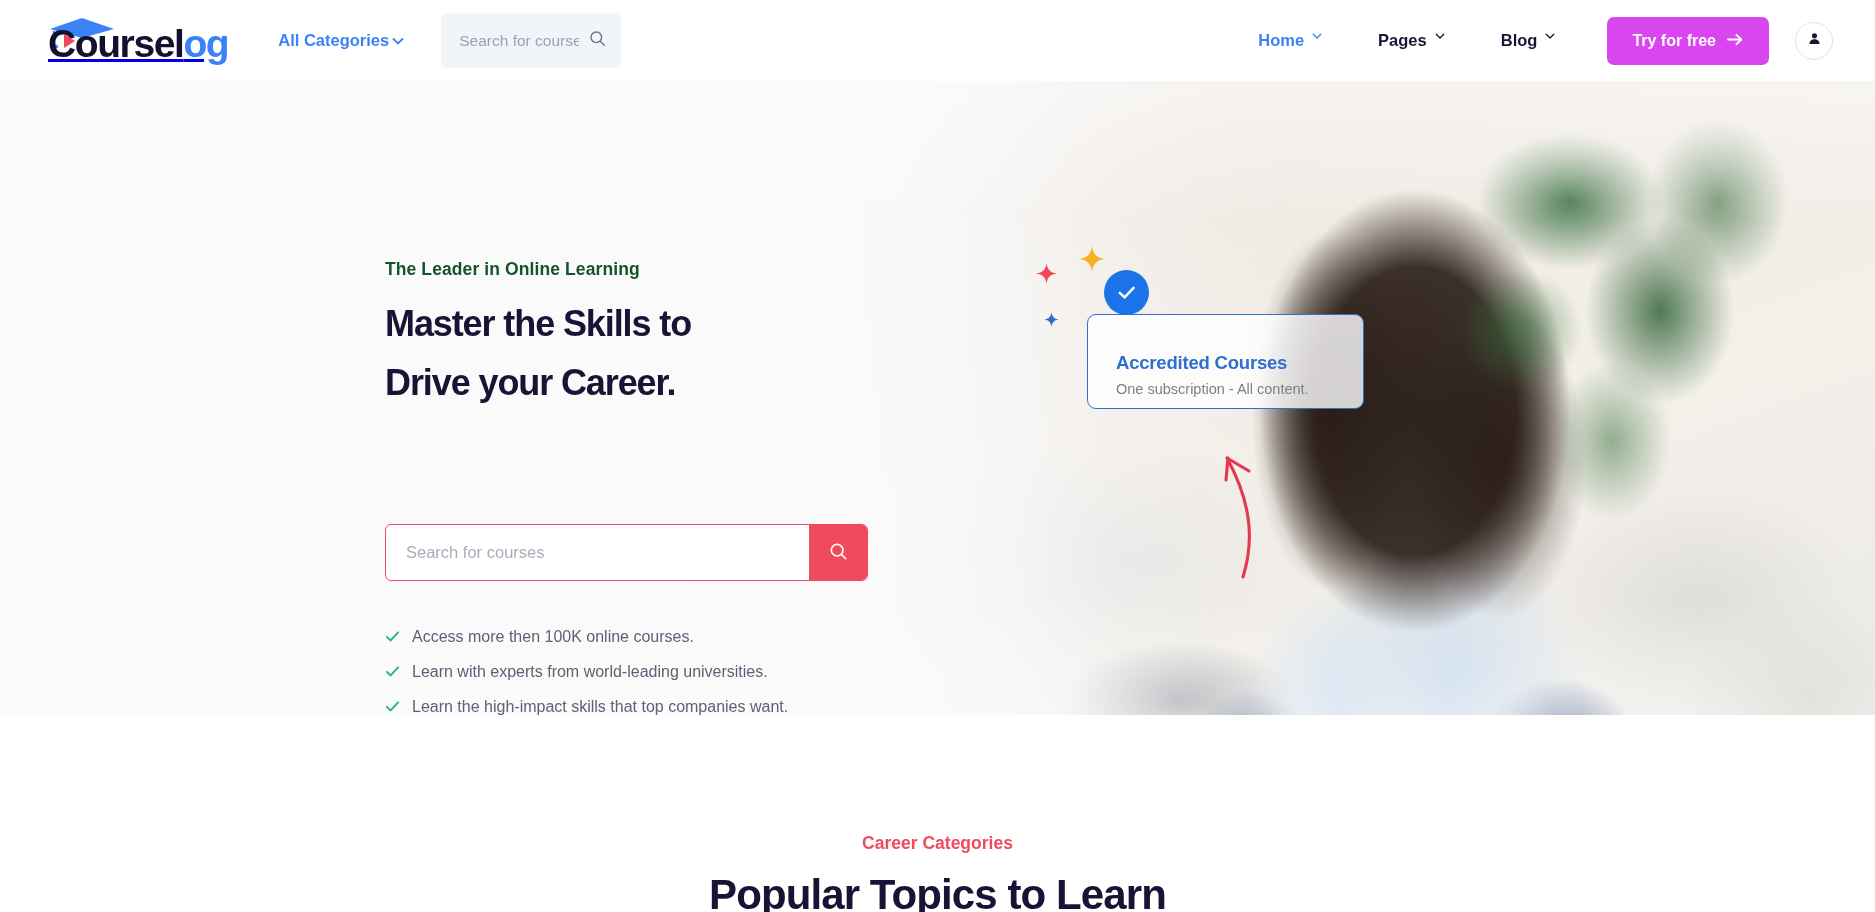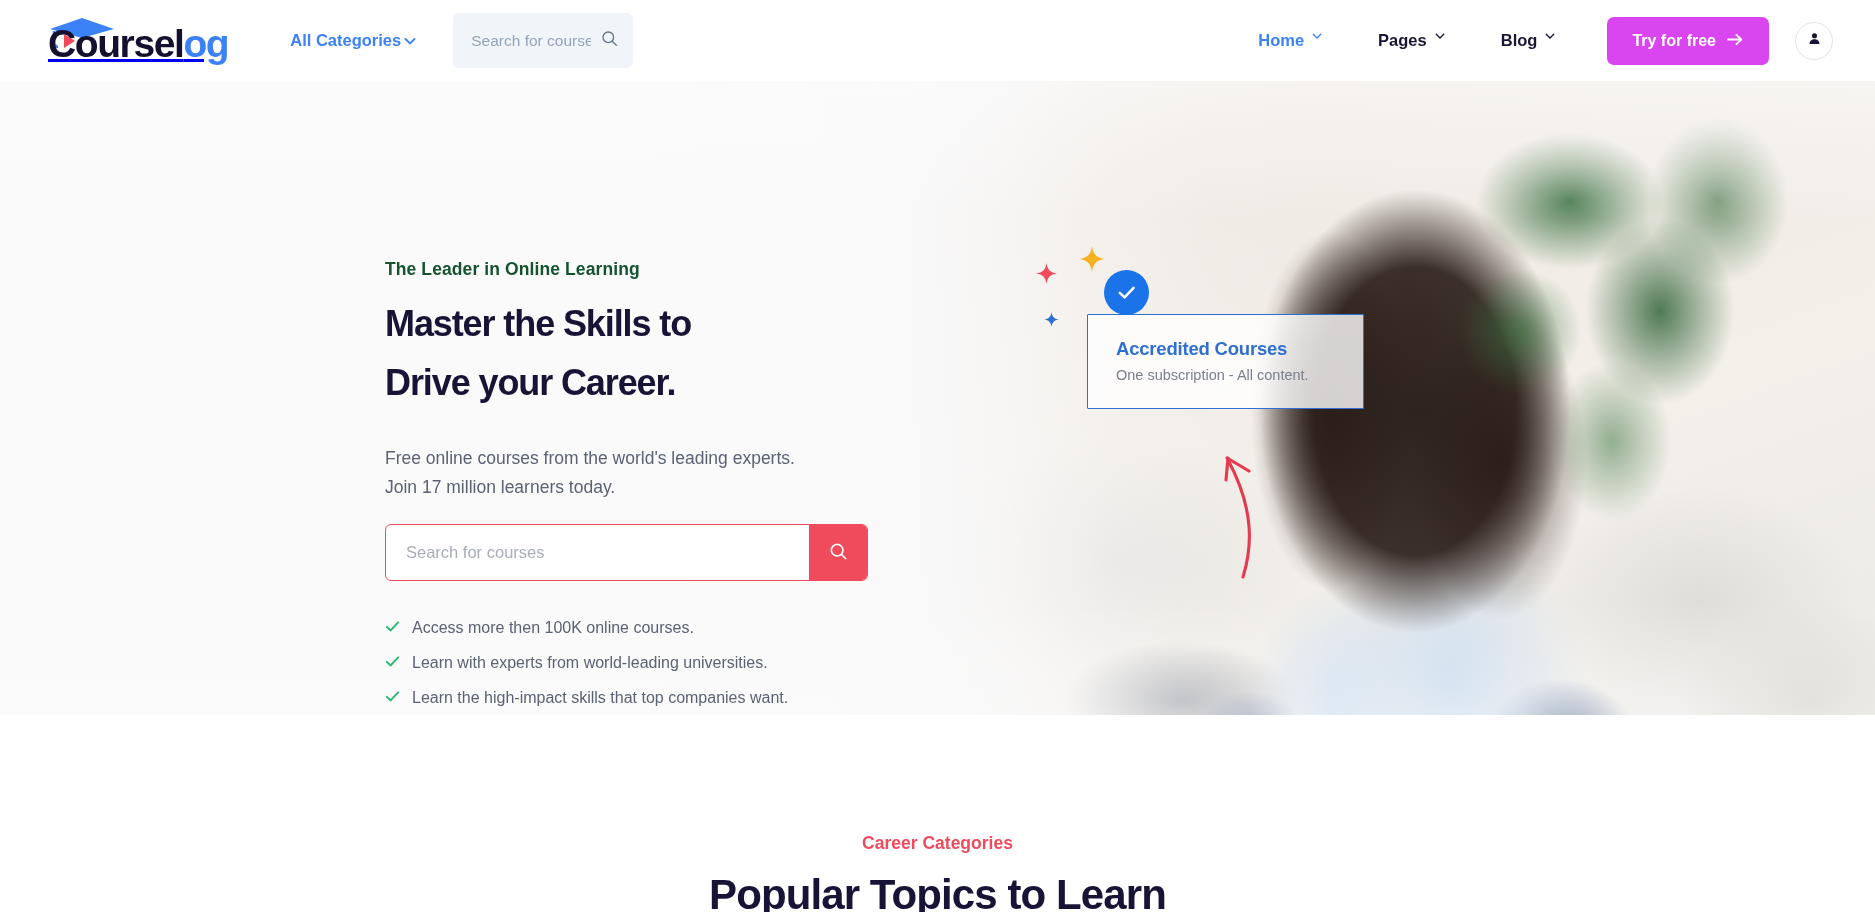--- a/index.html
+++ b/index.html
@@ -56,21 +56,20 @@
   }
 
   .cats{
     display:flex;align-items:center;gap:3px;
     color:#3b82f6;
     font-size:16.5px;
     font-weight:bold;
     cursor:pointer;
     margin-right:38px;
     white-space:nowrap;
-    margin-left:12px;
   }
   .chev{display:inline-block;width:11px;height:11px;}
   .chev svg{display:block;}
 
   .hdr-search{
     width:180px;height:55px;
     background:#f1f5f9;
     border-radius:6px;
     display:flex;align-items:center;
     padding:0 16px 0 18px;
@@ -234,34 +233,34 @@
   }
   .hero-search input::placeholder{color:#a8adb8;}
   .hero-search-btn{
     width:58px;background:#ef4b5c;border:none;cursor:pointer;
     display:flex;align-items:center;justify-content:center;color:#fff;
     flex:0 0 58px;
   }
 
   .checks{position:absolute;left:385px;top:538px;}
   .check-row{
-    display:flex;gap:12px;
+    display:flex;align-items:center;gap:12px;
     height:35px;
     font-size:16px;color:#5b6273;
   }
   .check-ico{color:#2bb673;flex:0 0 auto;display:flex;}
 
   
   .acc-card{
     position:absolute;left:1087px;top:233px;
     width:277px;height:95px;
     border:1.7px solid #2f6fd0;
-    border-radius:1px;
+    border-radius:9px;
     background:rgba(255,255,255,.80);
-    padding:23px 0 0 28px;
+    padding:37px 0 0 28px;
   }
   .acc-title{color:#2f6fd0;font-size:18.5px;font-weight:bold;letter-spacing:-.2px;}
   .acc-sub{color:#7a7f8c;font-size:14.5px;margin-top:7px;}
   .acc-badge{
     position:absolute;left:1104px;top:189px;
     width:45px;height:45px;border-radius:50%;
     background:#1a73e8;
     display:flex;align-items:center;justify-content:center;
     color:#fff;
   }
@@ -379,24 +378,20 @@
 
   <div class="hero-inner">
 
     <div class="eyebrow">The Leader in Online Learning</div>
 
     <h1 class="headline">
       <span>Master the Skills to</span><br>
       <span>Drive your Career.</span>
     </h1>
 
-    <p class="sub">
-      <span>Free online courses from the world's leading experts.</span><br>
-      <span>Join 17 million learners today.</span>
-    </p>
 
     <div class="hero-search">
       <input type="text" placeholder="Search for courses" style="">
       <button class="hero-search-btn">
         <span>
           <svg viewBox="0 0 20 20" width="19" height="19">
               <circle cx="8.6" cy="8.6" r="6.1" stroke="#fff" stroke-width="1.7" fill="none"></circle>
               <line x1="13.1" y1="13.1" x2="17.6" y2="17.6" stroke="#fff" stroke-width="1.7" stroke-linecap="round"></line>
             </svg>
         </span>

